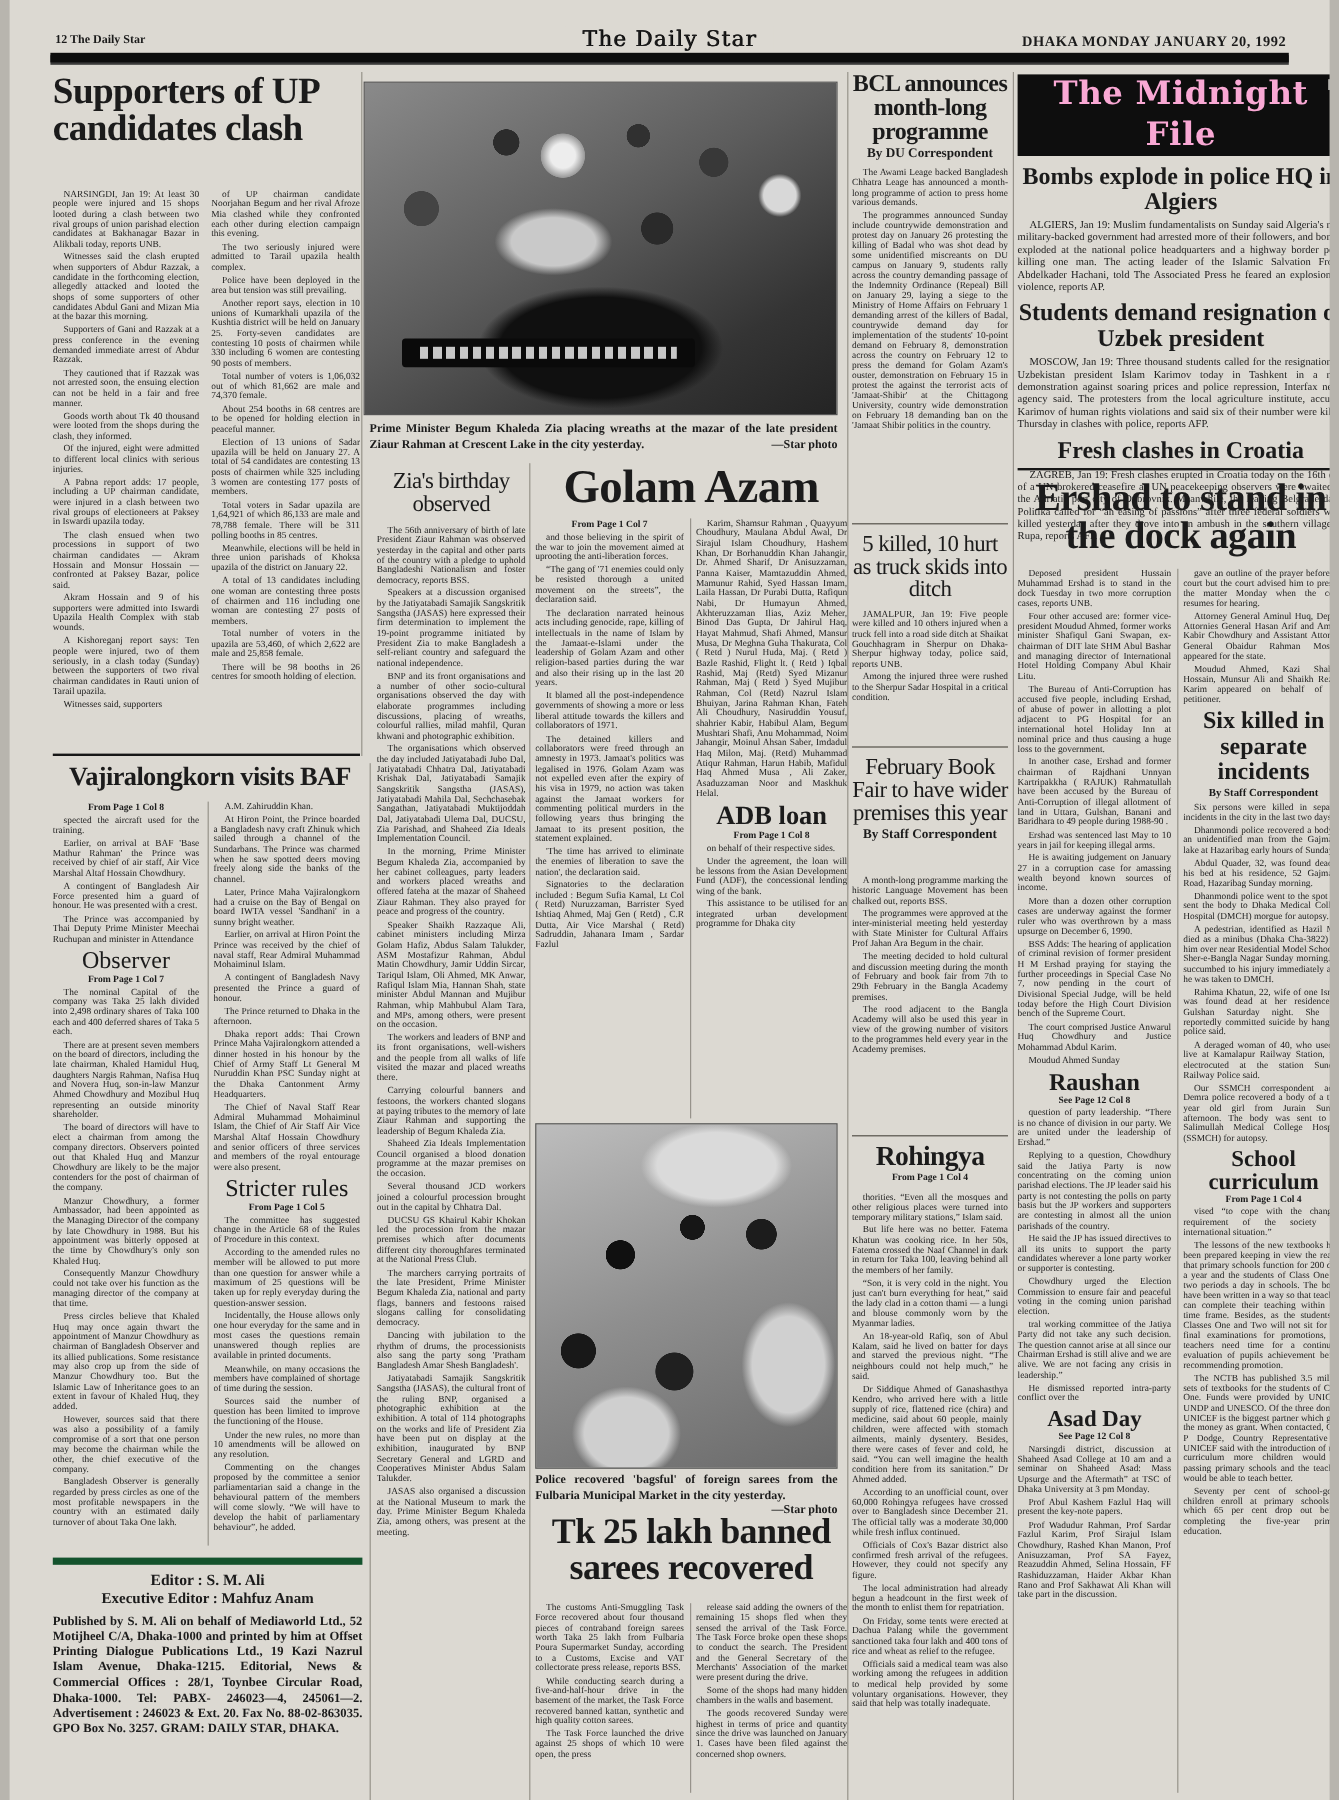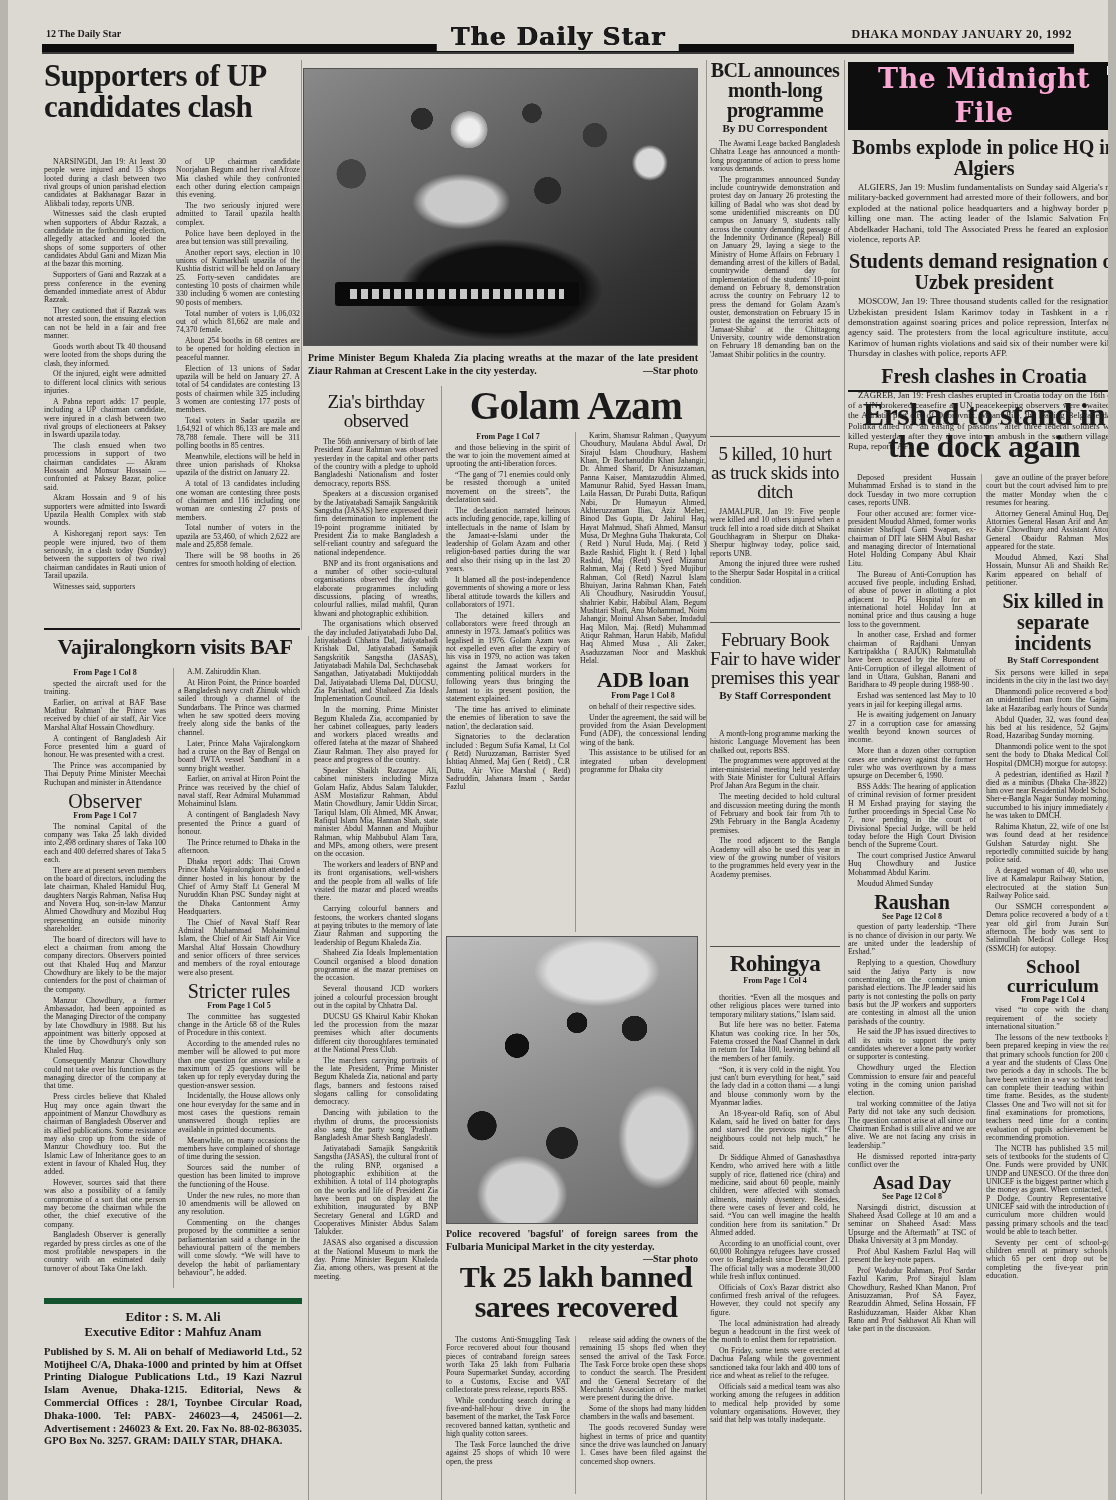--- a/index.html
+++ b/index.html
@@ -3,21 +3,21 @@
 <meta charset="utf-8">
 <style>
   html,body{margin:0;padding:0;background:#b8b5ae;}
   .page{position:relative;width:1100px;height:1500px;margin:0 auto;background:#dcd9d2;
         font-family:"Liberation Serif","DejaVu Serif",serif;color:#1b1b1b;overflow:hidden;}
   .abs{position:absolute;}
   .mast-bar{position:absolute;left:34px;right:34px;top:44px;height:8px;background:#0d0d0d;box-shadow:0 2px 0 #3a3a3a;}
   .mast-left{position:absolute;left:38px;top:28px;font-size:10px;font-weight:bold;}
   .mast-date{position:absolute;right:36px;top:27px;font-size:12px;font-weight:bold;letter-spacing:.5px;}
   .mast-title{position:absolute;left:50%;top:22px;transform:translateX(-50%);background:#dcd9d2;
-        padding:0 14px;font-size:25px;font-weight:bold;font-family:"DejaVu Serif",serif;
+        padding:0 14px;font-size:18px;font-weight:normal;font-family:"DejaVu Serif",serif;
         letter-spacing:1px;text-shadow:.6px 0 0 #000;white-space:nowrap;}
   .headline{margin:0;font-weight:bold;line-height:1.0;letter-spacing:-.5px;}
   .hl-c{text-align:center;}
   .subhead{margin:4px 0 1px;font-weight:bold;text-align:center;line-height:1.0;}
   .note{text-align:center;font-weight:bold;font-size:8px;margin:1px 0 2px;}
   .byline{text-align:center;font-weight:bold;font-size:11px;margin:2px 0 3px;}
   .body-col{font-size:7.8px;line-height:1.07;text-align:justify;overflow:hidden;}
   .para{margin:0 0 2.5px;text-indent:9px;}
   .caption{font-size:10px;font-weight:bold;line-height:1.25;text-align:justify;}
   .credit{float:right;}
@@ -149,21 +149,21 @@
       </div>
   </div>
   <div class="abs body-col" style="left:572px;top:432px;width:126px;height:500px;">
     <div>
         <p class="para">Karim, Shamsur Rahman , Quayyum Choudhury, Maulana Abdul Awal, Dr Sirajul Islam Choudhury, Hashem Khan, Dr Borhanuddin Khan Jahangir, Dr. Ahmed Sharif, Dr Anisuzzaman, Panna Kaiser, Mamtazuddin Ahmed, Mamunur Rahid, Syed Hassan Imam, Laila Hassan, Dr Purabi Dutta, Rafiqun Nabi, Dr Humayun Ahmed, Akhteruzzaman Ilias, Aziz Meher, Binod Das Gupta, Dr Jahirul Haq, Hayat Mahmud, Shafi Ahmed, Mansur Musa, Dr Meghna Guha Thakurata, Col ( Retd ) Nurul Huda, Maj. ( Retd ) Bazle Rashid, Flight lt. ( Retd ) Iqbal Rashid, Maj (Retd) Syed Mizanur Rahman, Maj ( Retd ) Syed Mujibur Rahman, Col (Retd) Nazrul Islam Bhuiyan, Jarina Rahman Khan, Fateh Ali Choudhury, Nasiruddin Yousuf, shahrier Kabir, Habibul Alam, Begum Mushtari Shafi, Anu Mohammad, Noim Jahangir, Moinul Ahsan Saber, Imdadul Haq Milon, Maj. (Retd) Muhammad Atiqur Rahman, Harun Habib, Mafidul Haq Ahmed Musa , Ali Zaker, Asaduzzaman Noor and Maskhuk Helal.</p>
       </div>
     <h3 class="subhead" style="font-size:22px;">ADB loan</h3>
     <div class="note">From Page 1 Col 8</div>
     <div>
         <p class="para">on behalf of their respective sides.</p>
-        <p class="para">Under the agreement, the said will be provided from the Asian Development Fund (ADF), the concessional lending wing of the bank.</p>
+        <p class="para">Under the agreement, the loan will be lessons from the Asian Development Fund (ADF), the concessional lending wing of the bank.</p>
         <p class="para">This assistance to be utilised for an integrated urban development programme for Dhaka city</p>
       </div>
   </div>
 
   <div class="abs photo photo-saree" style="left:438px;top:936px;width:252px;height:288px;"></div>
   <div class="abs caption" style="left:438px;top:1228px;width:252px;">
     <span>Police recovered 'bagsful' of foreign sarees from the Fulbaria Municipal Market in the city yesterday.</span>
     <span class="credit">—Star photo</span>
   </div>
 

